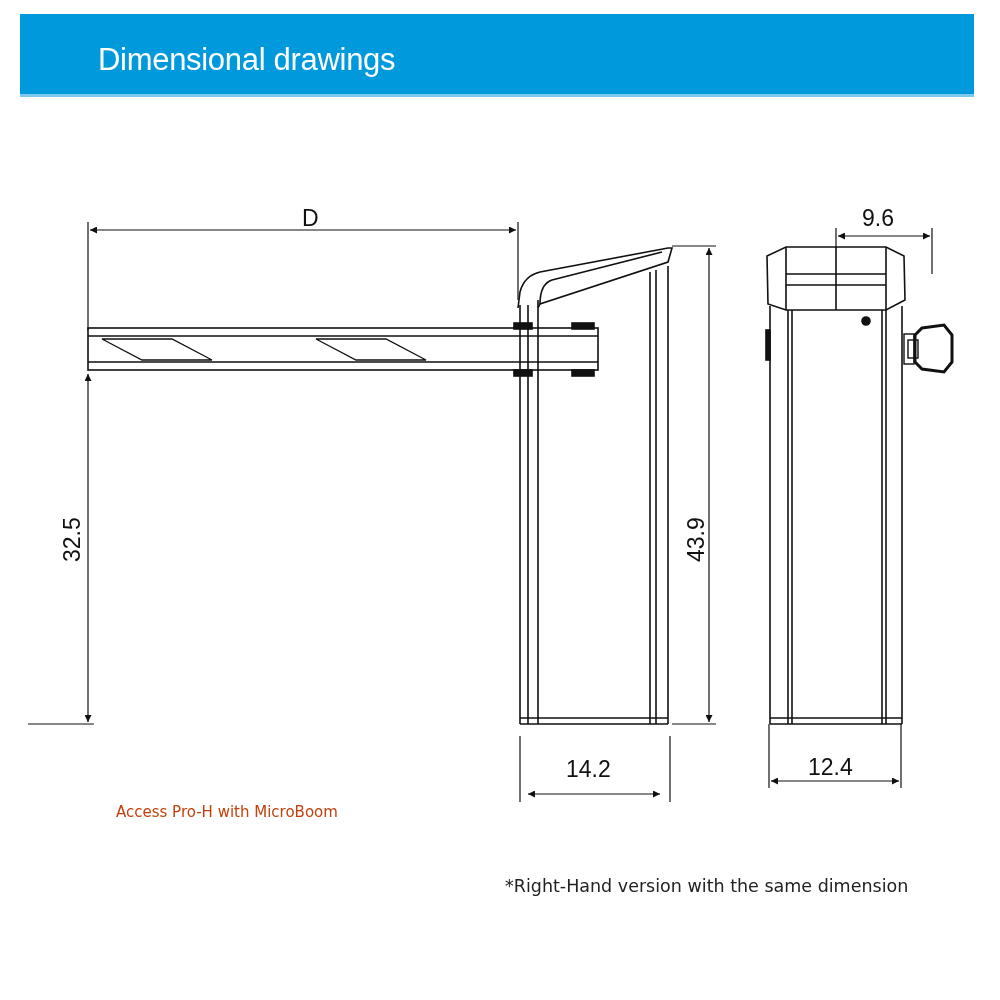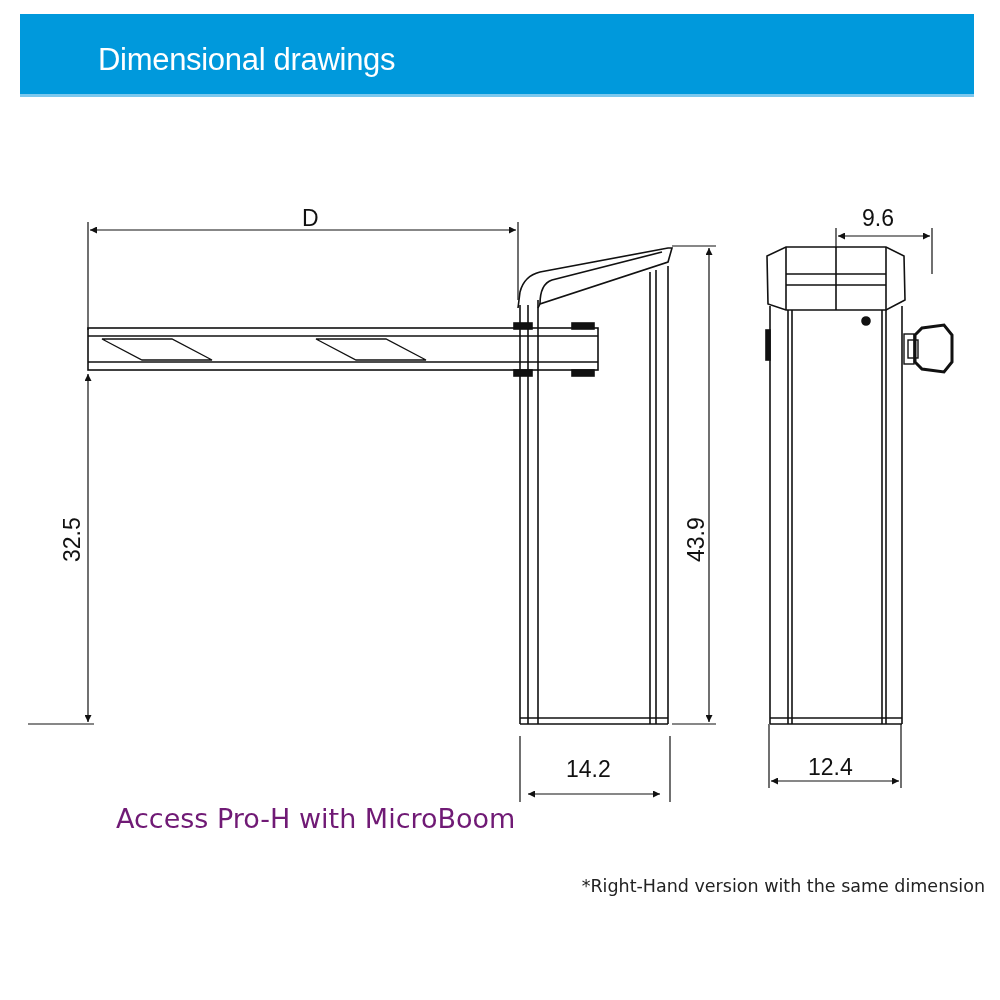--- a/index.html
+++ b/index.html
@@ -1,22 +1,22 @@
 <!DOCTYPE html>
 <html><head>
 <meta charset="utf-8">
 <style>
   html, body { margin: 0; padding: 0; background: #ffffff; }
   body { width: 1000px; height: 1000px; position: relative; overflow: hidden; font-family: "Liberation Sans", sans-serif; }
   .header-band { position: absolute; left: 20px; top: 14px; width: 954px; height: 80px; background: #0099dc; border-bottom: 3px solid #7cc8ee; }
   .header-title { position: absolute; left: 38px; top: 28px; font-size: 31px; color: #ffffff; font-family: "Liberation Sans", sans-serif; letter-spacing: -0.3px; margin-left: 40px; }
   svg.drawing { position: absolute; left: 0; top: 0; width: 1000px; height: 1000px; }
   .dim-text { font-family: "Liberation Sans", sans-serif; font-size: 23px; fill: #111; }
-  .caption { position: absolute; left: 116px; top: 803px; font-size: 27px; color: #701a75; font-family: "DejaVu Sans", sans-serif; }
-  .note { position: absolute; left: 505px; top: 873px; width: 480px; text-align: right; font-size: 17.5px; color: #222; line-height: 27px; font-family: "DejaVu Sans", sans-serif; }
+  .caption { position: absolute; left: 116px; top: 803px; font-size: 15px; color: #c2410c; font-family: "DejaVu Sans", sans-serif; }
+  .note { position: absolute; left: 505px; top: 873px; width: 480px; text-align: left; font-size: 17.5px; color: #222; line-height: 27px; font-family: "DejaVu Sans", sans-serif; }
 </style>
 </head>
 <body>
 
 <div class="header-band">
   <div class="header-title">Dimensional drawings</div>
 </div>
 
 <svg class="drawing" viewBox="0 0 1000 1000" xmlns="http://www.w3.org/2000/svg">
   <defs>

